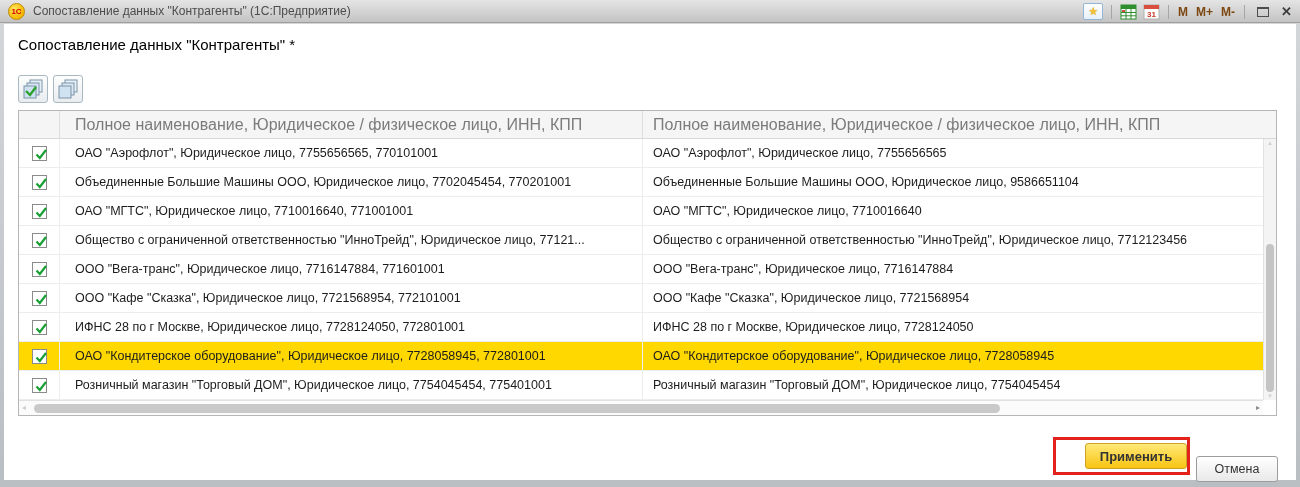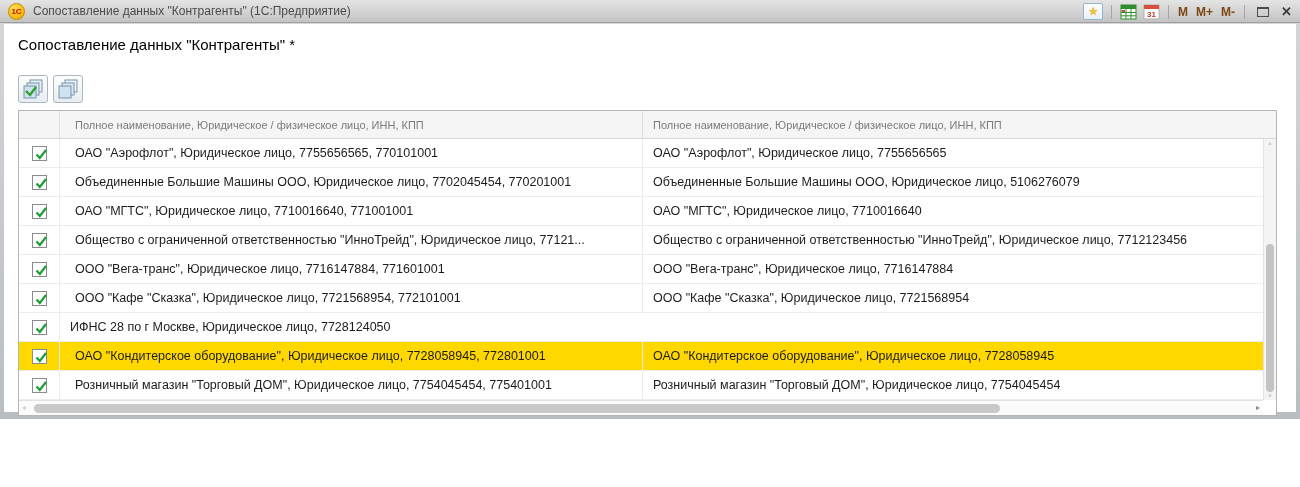--- a/index.html
+++ b/index.html
@@ -1,18 +1,18 @@
 <!DOCTYPE html>
 <html><head>
 <meta charset="utf-8">
 <style>
   * { margin:0; padding:0; box-sizing:border-box; }
   html,body { width:1300px; height:487px; font-family:"Liberation Sans", sans-serif; }
   .window {
-    position:relative; width:1300px; height:419px;
+    position:relative; width:1300px; height:487px;
     background:linear-gradient(#d4d7da,#b9bec3);
     overflow:hidden;
   }
   
   .titlebar {
     position:absolute; top:0; left:0; right:0; height:23px;
     background:linear-gradient(#e4e4e4,#c3c3c3);
     border-bottom:1px solid #9f9f9f;
     display:flex; align-items:center;
   }
@@ -50,21 +50,21 @@
     display:flex; align-items:center; justify-content:center;
   }
   .tool-btn.b1 { left:14px; } .tool-btn.b2 { left:49px; }
   
   .table {
     position:absolute; left:14px; top:86px; width:1259px; height:306px;
     border:1px solid #b6b6b6; background:#fff;
   }
   .thead { position:absolute; top:0; left:0; right:0; height:28px;
     background:#f5f5f5; border-bottom:1px solid #d8d8d8; display:flex; }
-  .thead .hc { display:flex; align-items:center; font-size:11px; color:#7b7b7b; white-space:nowrap; overflow:hidden; }
+  .thead .hc { display:flex; align-items:center; font-size:16px; color:#7b7b7b; white-space:nowrap; overflow:hidden; }
   .hc.cb { width:41px; border-right:1px solid #dedede; }
   .hc.c1 { width:583px; border-right:1px solid #dedede; padding-left:15px; }
   .hc.c2 { flex:1; padding-left:10px; }
   .tbody { position:absolute; top:28px; left:0; right:13px; bottom:15px; overflow:hidden; }
   .trow { height:29px; display:flex; border-bottom:1px solid #ededed; background:#fff; }
   .trow.hl { background:#ffd800; }
   .cell { display:flex; align-items:center; overflow:hidden; }
   .cell.cb { width:41px; justify-content:center; border-right:1px solid #ededed; }
   .cell.c1 { width:583px; border-right:1px solid #ededed; padding-left:15px; }
   .cell.c2 { flex:1; padding-left:10px; }
@@ -185,21 +185,21 @@
       <span class="checkbox">
         <svg width="17" height="17" viewBox="0 0 17 17">
           <path d="M3.5 8.5 L6.8 12 L13 4" stroke="#18a034" stroke-width="2.2" fill="none"></path>
         </svg>
       </span>
     </div>
     <div class="cell c1">
       <span class="celltext">Объединенные Большие Машины ООО, Юридическое лицо, 7702045454, 770201001</span>
     </div>
     <div class="cell c2">
-      <span class="celltext">Объединенные Большие Машины ООО, Юридическое лицо, 5106276079</span>
+      <span class="celltext">Объединенные Большие Машины ООО, Юридическое лицо, 9586651104</span>
     </div>
   </div>
 
   <div class="trow">
     <div class="cell cb">
       <span class="checkbox">
         <svg width="17" height="17" viewBox="0 0 17 17">
           <path d="M3.5 8.5 L6.8 12 L13 4" stroke="#18a034" stroke-width="2.2" fill="none"></path>
         </svg>
       </span>
@@ -260,20 +260,23 @@
     </div>
   </div>
 
   <div class="trow">
     <div class="cell cb">
       <span class="checkbox">
         <svg width="17" height="17" viewBox="0 0 17 17">
           <path d="M3.5 8.5 L6.8 12 L13 4" stroke="#18a034" stroke-width="2.2" fill="none"></path>
         </svg>
       </span>
+    </div>
+    <div class="cell c1">
+      <span class="celltext">ИФНС 28 по г Москве, Юридическое лицо, 7728124050, 772801001</span>
     </div>
     <div class="cell c2">
       <span class="celltext">ИФНС 28 по г Москве, Юридическое лицо, 7728124050</span>
     </div>
   </div>
 
   <div class="trow hl">
     <div class="cell cb">
       <span class="checkbox">
         <svg width="17" height="17" viewBox="0 0 17 17">

